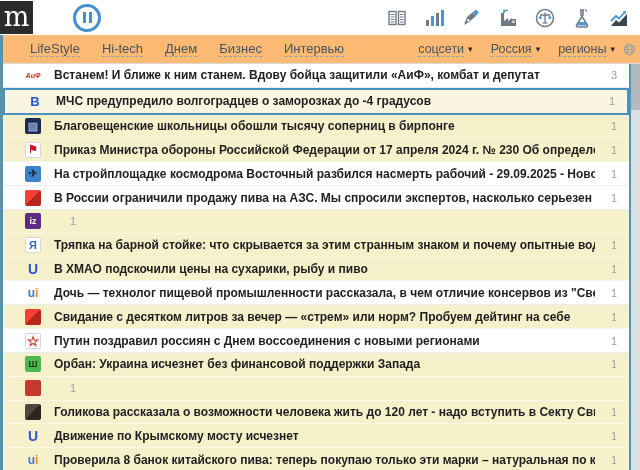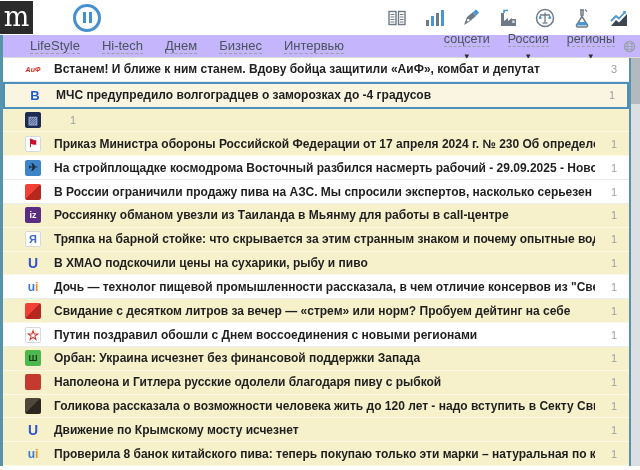--- a/index.html
+++ b/index.html
@@ -16,25 +16,25 @@
   .timefilters { display:flex; align-items:center; margin-left:17px; gap:14px; }
   .timefilters a { font-size:13px; color:#6a737b; text-decoration:none; border-bottom:1px dashed #a8b0b6; cursor:pointer; }
   .timefilters a.tf-active { background:#4a96d2; color:#fff; border-bottom:none; padding:4px 11px; border-radius:2px; font-size:13px; }
   .hicons { margin-left:auto; display:flex; align-items:center; gap:15px; padding-right:10px; }
   .hicons .hic { width:22px; height:22px; display:inline-flex; cursor:pointer; }
 
   
   .framed { border-left:3px solid #5793ab; }
 
   
-  .catbar { height:23px; background:#c4b5fd; display:flex; align-items:center; padding-left:27px; border-bottom:1px solid #dadada; }
+  .catbar { height:29px; background:#fdba74; display:flex; align-items:center; padding-left:27px; border-bottom:1px solid #dadada; }
   .cats { display:flex; gap:22px; }
   .cats a { font-size:13px; color:#4a545c; text-decoration:none; border-bottom:1px dashed #9aa2a8; cursor:pointer; }
   .drops { margin-left:auto; display:flex; align-items:center; gap:18px; padding-right:8px; }
-  .drop { display:inline-flex; align-items:center; gap:4px; cursor:pointer;flex-direction:column; }
+  .drop { display:inline-flex; align-items:center; gap:4px; cursor:pointer; }
   .drop a { font-size:12.5px; color:#4a545c; text-decoration:none; border-bottom:1px dashed #9aa2a8; }
   .caret { font-size:9px; color:#2e2e2e; }
   .globe { width:13px; height:13px; display:inline-flex; margin-right:4px; cursor:pointer; }
 
   
   .listwrap { height:408px; display:flex; background:#fff; }
   .list { flex:1; display:flex; flex-direction:column; border-right:2px solid #5793ab; min-width:0; }
   .row { flex:1; display:flex; align-items:center; border-bottom:1px solid #e7ecef; cursor:pointer; min-height:0; }
   .row-white { background:#ffffff; }
   .row-yellow { background:#f6f0cb; border-bottom:1px solid #fbf8e8; }
@@ -160,20 +160,21 @@
     <span class="fav" style="background: transparent; font-size: 13px; color: rgb(30, 91, 198);">
               <span style="color: rgb(30, 91, 198);">В</span>
             </span>
     <span class="title">МЧС предупредило волгоградцев о заморозках до -4 градусов</span>
     <span class="count">1</span>
   </div>
           <div class="row row-yellow">
     <span class="fav" style="background: rgb(29, 43, 80); font-size: 11px; color: rgb(141, 163, 204);">
               <span style="color: rgb(141, 163, 204);">▨</span>
             </span>
+    <span class="title">Благовещенские школьницы обошли тысячу соперниц в бирпонге</span>
     <span class="count">1</span>
   </div>
           <div class="row row-yellow">
     <span class="fav" style="background: rgb(255, 255, 255); box-shadow: rgb(213, 217, 221) 0px 0px 0px 1px inset; font-size: 11px; color: rgb(200, 16, 46);">
               <span style="color: rgb(200, 16, 46);">⚑</span>
             </span>
     <span class="title">Приказ Министра обороны Российской Федерации от 17 апреля 2024 г. № 230 Об определении...</span>
     <span class="count">1</span>
   </div>
           <div class="row row-white">
@@ -187,21 +188,20 @@
     <span class="fav" style="background: linear-gradient(135deg, rgb(239, 65, 53) 50%, rgb(183, 39, 29) 50%); font-size: 10px; color: rgb(255, 255, 255);">
               <span style="color: rgb(255, 255, 255);"></span>
             </span>
     <span class="title">В России ограничили продажу пива на АЗС. Мы спросили экспертов, насколько серьезен дефи...</span>
     <span class="count">1</span>
   </div>
           <div class="row row-yellow">
     <span class="fav" style="background: rgb(90, 45, 130); font-size: 9px; color: rgb(255, 255, 255);">
               <span style="color: rgb(255, 255, 255);">iz</span>
             </span>
-    <span class="title">Россиянку обманом увезли из Таиланда в Мьянму для работы в call-центре</span>
     <span class="count">1</span>
   </div>
           <div class="row row-yellow">
     <span class="fav" style="background: rgb(255, 255, 255); box-shadow: rgb(213, 217, 221) 0px 0px 0px 1px inset; font-size: 11px; color: rgb(58, 107, 201);">
               <span style="color: rgb(58, 107, 201);">Я</span>
             </span>
     <span class="title">Тряпка на барной стойке: что скрывается за этим странным знаком и почему опытные водите...</span>
     <span class="count">1</span>
   </div>
           <div class="row row-yellow">
@@ -223,35 +223,34 @@
     <span class="fav" style="background: linear-gradient(135deg, rgb(239, 65, 53) 50%, rgb(183, 39, 29) 50%); font-size: 10px; color: rgb(255, 255, 255);">
               <span style="color: rgb(255, 255, 255);"></span>
             </span>
     <span class="title">Свидание с десятком литров за вечер — «стрем» или норм? Пробуем дейтинг на себе</span>
     <span class="count">1</span>
   </div>
           <div class="row row-white">
     <span class="fav" style="background: rgb(255, 255, 255); box-shadow: rgb(213, 217, 221) 0px 0px 0px 1px inset; font-size: 14px; color: rgb(208, 52, 44);">
               <span style="color: rgb(208, 52, 44);">☆</span>
             </span>
-    <span class="title">Путин поздравил обошли с Днем воссоединения с новыми регионами</span>
+    <span class="title">Путин поздравил россиян с Днем воссоединения с новыми регионами</span>
     <span class="count">1</span>
   </div>
           <div class="row row-yellow">
     <span class="fav" style="background: rgb(77, 184, 77); font-size: 9px; color: rgb(20, 58, 20);">
               <span style="color: rgb(20, 58, 20);">Ш</span>
             </span>
     <span class="title">Орбан: Украина исчезнет без финансовой поддержки Запада</span>
     <span class="count">1</span>
   </div>
           <div class="row row-yellow">
     <span class="fav" style="background: rgb(196, 58, 46); font-size: 8px; font-style: italic; font-family: &quot;DejaVu Serif&quot;, serif; color: rgb(255, 255, 255);">
               <span style="color: rgb(255, 255, 255); padding-left: 48px;">Мг</span>
             </span>
-    <span class="title">Наполеона и Гитлера русские одолели благодаря пиву с рыбкой</span>
     <span class="count">1</span>
   </div>
           <div class="row row-yellow">
     <span class="fav" style="background: linear-gradient(135deg, rgb(79, 70, 60) 50%, rgb(44, 38, 32) 50%); font-size: 10px; color: rgb(255, 255, 255);">
               <span style="color: rgb(255, 255, 255);"></span>
             </span>
     <span class="title">Голикова рассказала о возможности человека жить до 120 лет - надо вступить в Секту Свиде...</span>
     <span class="count">1</span>
   </div>
           <div class="row row-yellow">

